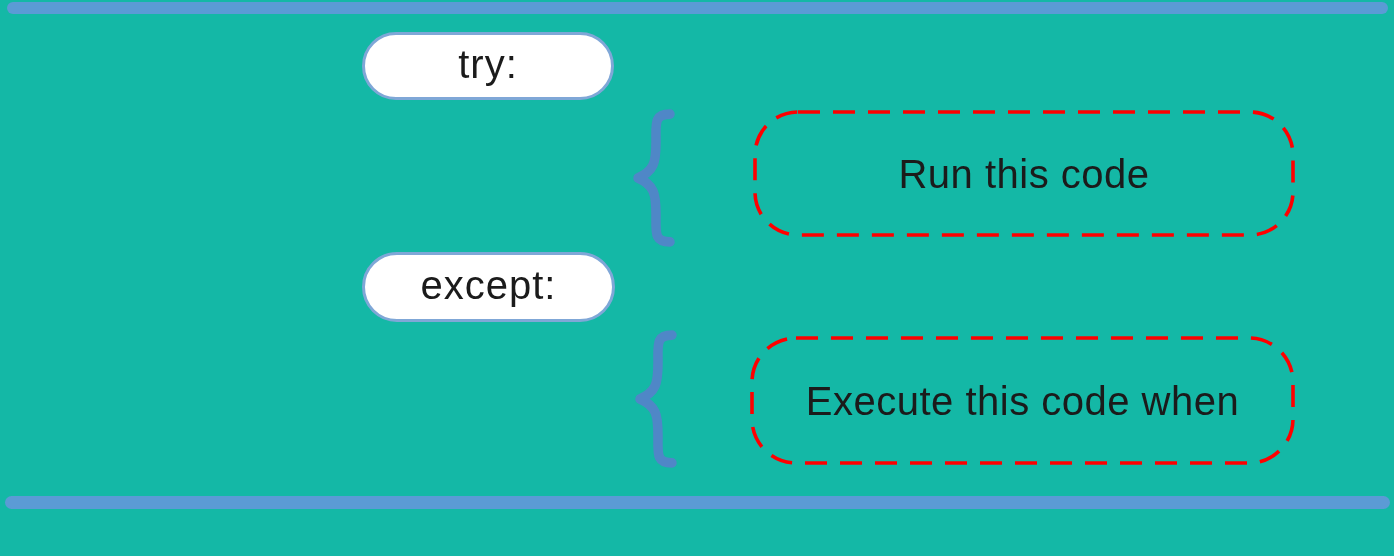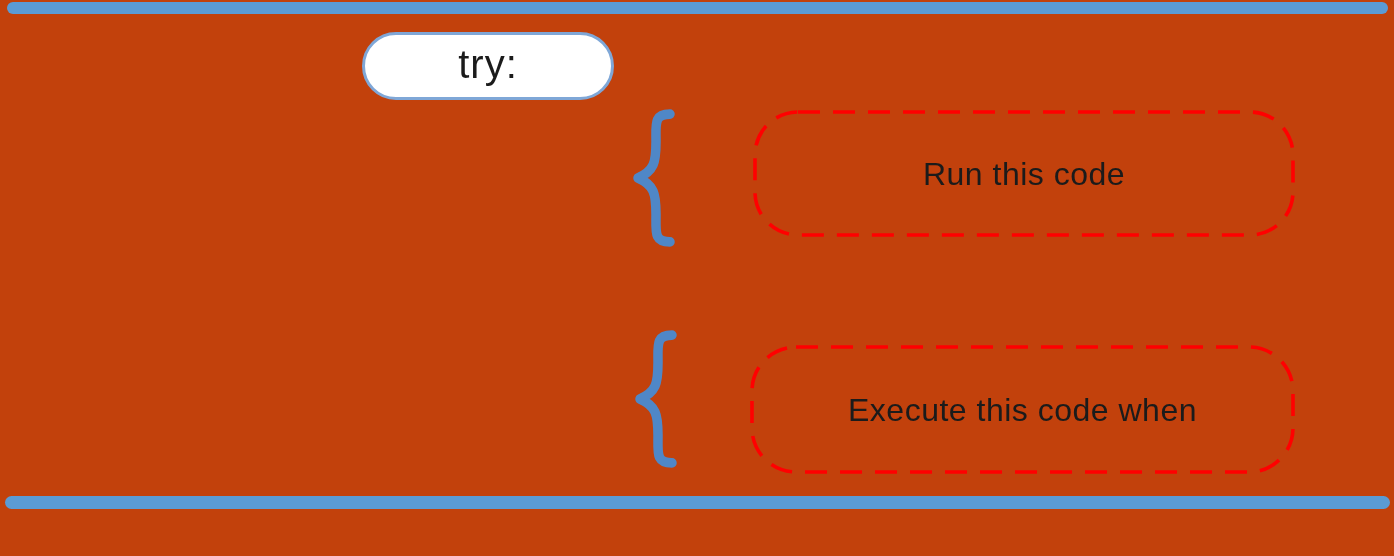--- a/index.html
+++ b/index.html
@@ -4,21 +4,21 @@
 <style>
   html, body {
     margin: 0;
     padding: 0;
     background: #ffffff;
   }
   .canvas {
     position: relative;
     width: 1394px;
     height: 556px;
-    background: #c2410c;
+    background: #14b8a6;
     font-family: "Liberation Sans", sans-serif;
     color: var(--text, #1b1b1b);
     overflow: hidden;
   }
   .rule {
     position: absolute;
     background: var(--bar-blue, #5B9BD5);
     border-radius: 7px;
   }
   .rule.top    { left: 7px;  top: 2px;   width: 1381px; height: 12px; }
@@ -52,29 +52,29 @@
   .brace.b2 { left: 628px; top: 328px; width: 52px; height: 142px; }
 
   .note {
     position: absolute;
     display: flex;
     align-items: center;
     justify-content: center;
     text-align: center;
   }
   .note.n1 { left: 753px; top: 110px; width: 542px; height: 127px; }
-  .note.n2 { left: 750px; top: 345px; width: 545px; height: 129px; }
+  .note.n2 { left: 750px; top: 336px; width: 545px; height: 129px; }
   .note .dash-border {
     position: absolute;
     left: 0; top: 0;
     width: 100%; height: 100%;
   }
   .note-text {
     position: relative;
-    font-size: 32px;
+    font-size: 40px;
     letter-spacing: 0.5px;
     line-height: 46px;
     color: var(--text, #1b1b1b);
   }
 </style>
 </head>
 <body>
 
 <div class="canvas">
 
@@ -88,20 +88,23 @@
     <path d="M 44 7 C 28 7 30 16 30 34 C 30 55 28 63 12 70 C 28 77 30 85 30 106 C 30 124 28 133 44 133" fill="none" stroke-width="9.5" stroke-linecap="round" stroke-linejoin="round" stroke="#4F87C7"></path>
   </svg>
 
   <div class="note n1">
     <svg class="dash-border" viewBox="0 0 542 127" preserveAspectRatio="none">
       <rect x="2" y="2" width="538" height="123" rx="43" ry="43" fill="none" stroke-width="3.6" stroke-dasharray="22 13" stroke="#FF0000"></rect>
     </svg>
     <span class="note-text">Run this code</span>
   </div>
 
+  <div class="pill except">
+    <span class="pill-label">except:</span>
+  </div>
 
   <svg class="brace b2" viewBox="0 0 52 140" preserveAspectRatio="none">
     <path d="M 44 7 C 28 7 30 16 30 34 C 30 55 28 63 12 70 C 28 77 30 85 30 106 C 30 124 28 133 44 133" fill="none" stroke-width="9.5" stroke-linecap="round" stroke-linejoin="round" stroke="#4F87C7"></path>
   </svg>
 
   <div class="note n2">
     <svg class="dash-border" viewBox="0 0 545 129" preserveAspectRatio="none">
       <rect x="2" y="2" width="541" height="125" rx="44" ry="44" fill="none" stroke-width="3.6" stroke-dasharray="22 13" stroke="#FF0000"></rect>
     </svg>
     <span class="note-text">

